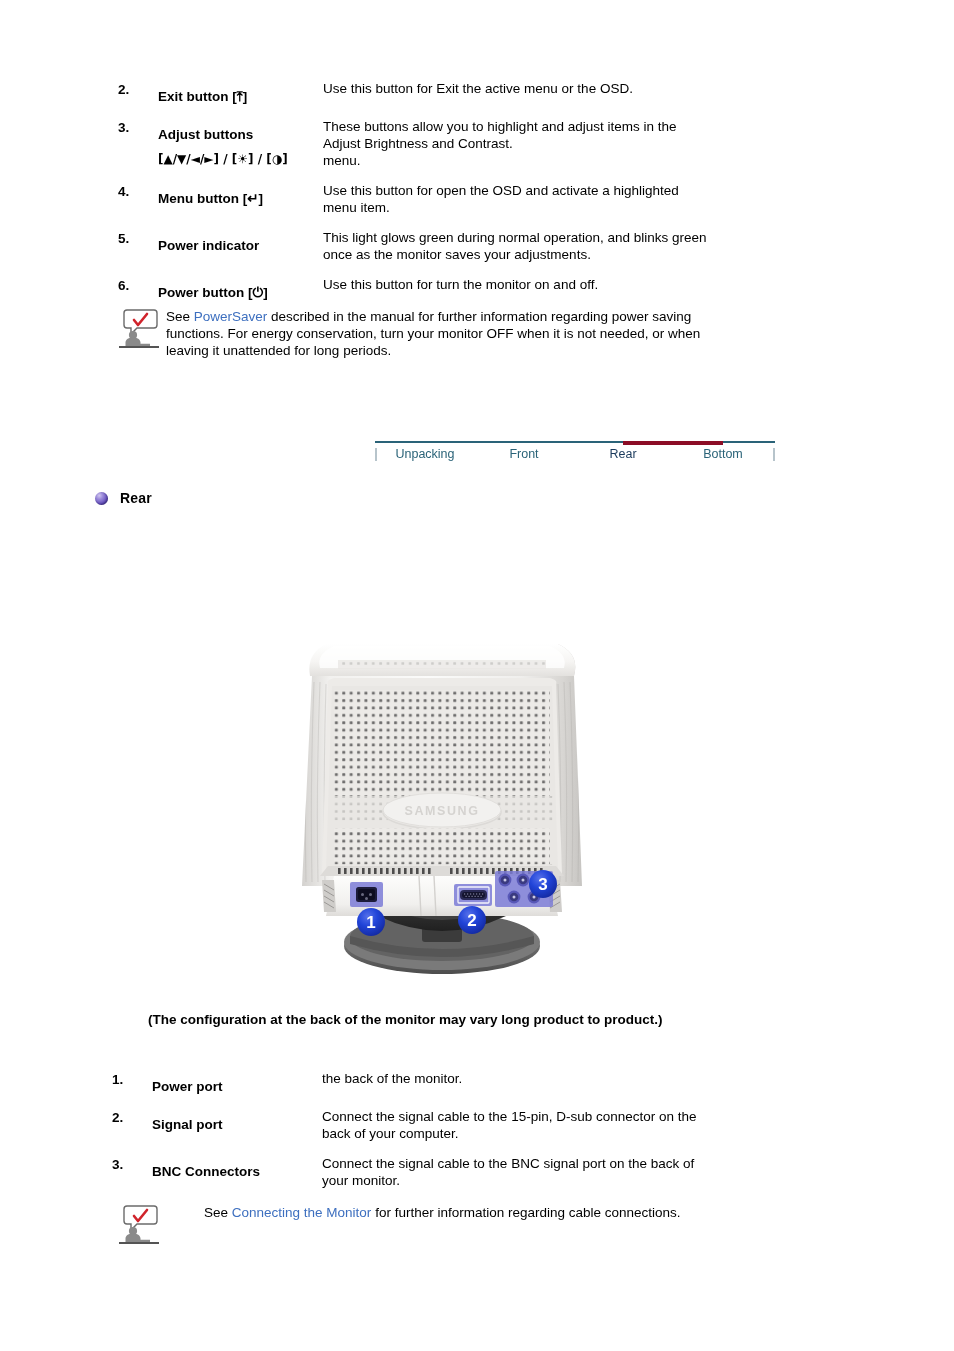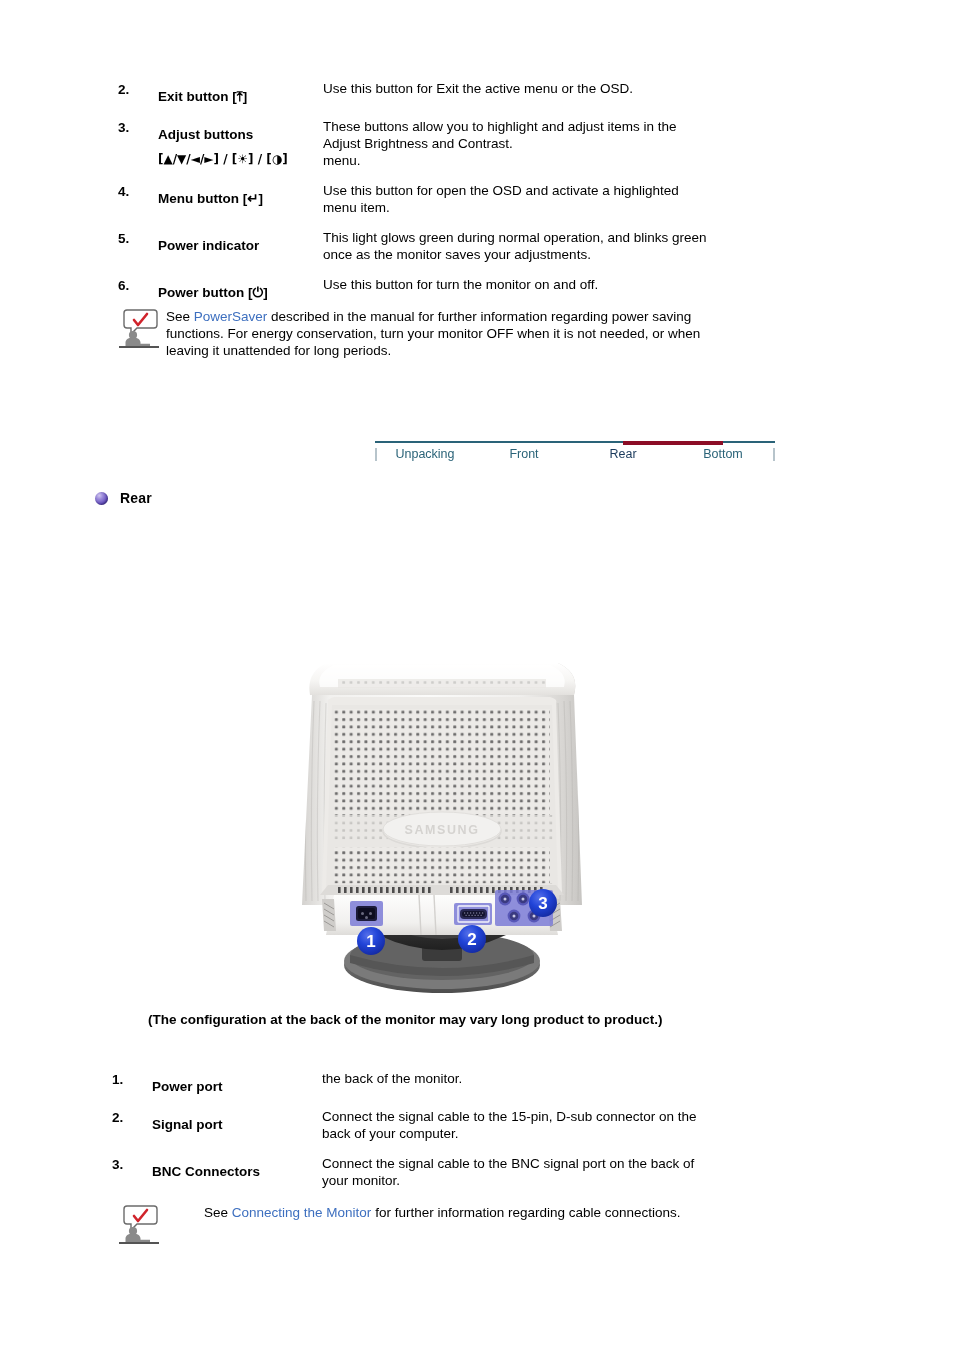--- a/index.html
+++ b/index.html
@@ -174,21 +174,21 @@
     left: 148px;
     top: 1012px;
     font-size: 13.5px;
     font-weight: bold;
   }
 
   
   #monitor-figure {
     position: absolute;
     left: 282px;
-    top: 643px;
+    top: 624px;
     width: 320px;
     height: 355px;
   }
   #mon-svg { display: block; }
   .badge-num {
     font-family: "Liberation Sans", sans-serif;
     font-size: 17px;
     font-weight: bold;
     fill: #ffffff;
   }

